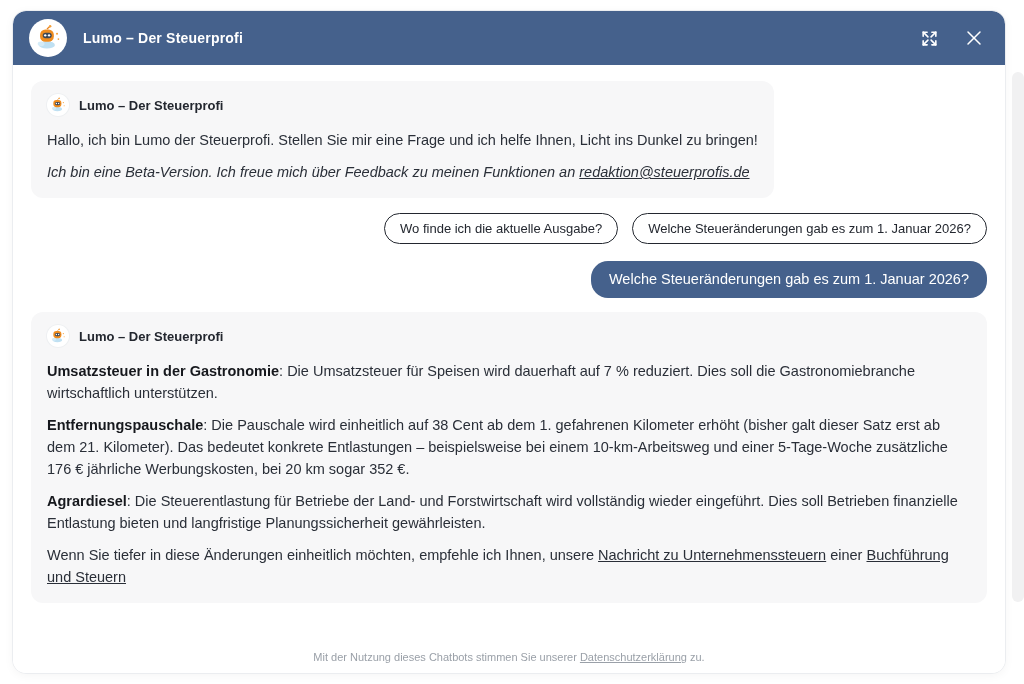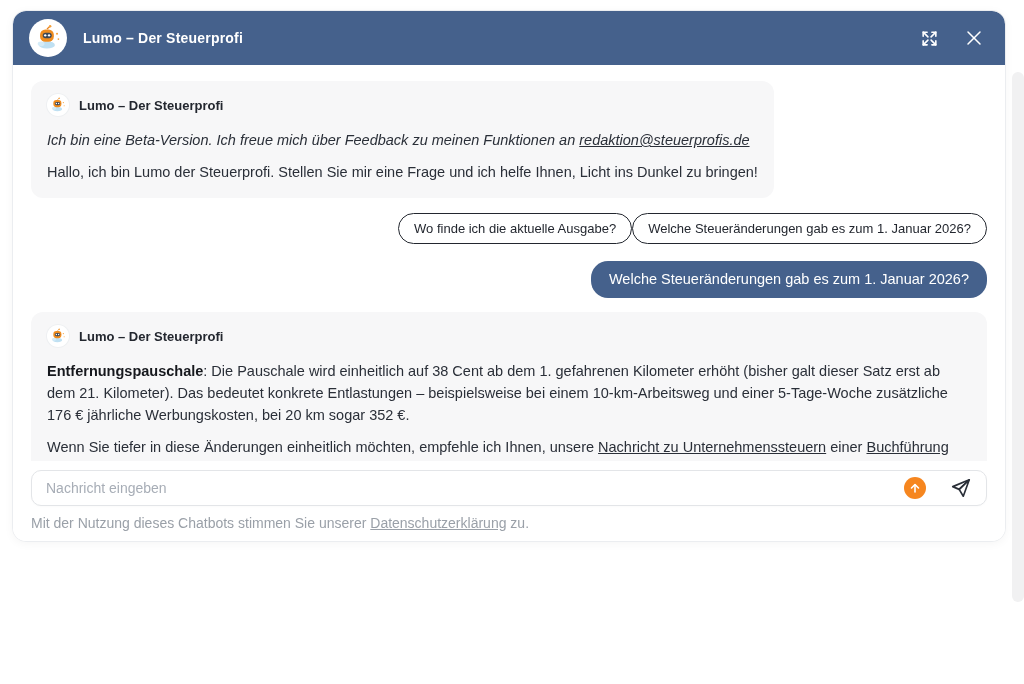--- a/index.html
+++ b/index.html
@@ -1,21 +1,21 @@
 <!DOCTYPE html>
 <html><head>
 <meta charset="utf-8">
 <style>
   * { margin:0; padding:0; box-sizing:border-box; }
   html,body { width:1024px; height:684px; background:#ffffff; font-family:"Liberation Sans", sans-serif; overflow:hidden; }
 
   .page-scrollbar { position:absolute; right:0; top:72px; width:12px; height:530px; background:#f1f1f2; border-radius:6px; }
 
   .widget {
-    position:absolute; left:12px; top:10px; width:994px; height:532px;
+    position:absolute; left:12px; top:10px; width:994px; height:664px;
     background:#ffffff; border:1px solid #ebedf0; border-radius:14px;
     box-shadow:0 2px 10px rgba(0,0,0,0.04);
     display:flex; flex-direction:column; overflow:hidden;
   }
 
   
   .header {
     height:54px; background:#45618C; border-radius:13px 13px 0 0;
     display:flex; align-items:center; padding:0 22px 0 16px; flex:0 0 auto;
   }
@@ -35,21 +35,21 @@
   .msg-avatar { width:22px; height:22px; border-radius:50%; background:#ffffff; display:flex; align-items:center; justify-content:center; box-shadow:0 0 0 1px #eef0f2; }
   .msg-sender { font-size:13px; font-weight:bold; color:#23272f; }
   .msg-text { font-size:14.5px; line-height:22px; color:#2a2f38; }
   .msg-text + .msg-text { margin-top:10px; }
   .beta { font-style:italic; }
   .inline-link { color:#2a2f38; text-decoration:underline; cursor:pointer; }
   .bot-card p + p { margin-top:12px; }
   .bot-card strong { color:#16181d; }
 
   
-  .chips { display:flex; justify-content:flex-end; margin:15px 0 0 0; }
+  .chips { display:flex; justify-content:flex-end; gap:14px; margin:15px 0 0 0; }
   .chip {
     background:#ffffff; border:1.5px solid #23272f; border-radius:999px;
     padding:7px 15px; font-size:13px; color:#23272f; cursor:pointer;
     font-family:"Liberation Sans", sans-serif; white-space:nowrap;
   }
 
   
   .user-row { display:flex; justify-content:flex-end; margin:17px 0 14px 0; }
   .user-bubble {
     background:#45618C; color:#ffffff; font-size:14.5px; line-height:20px;
@@ -67,21 +67,21 @@
     flex:1; border:none; outline:none; font-size:14px; color:#23272f;
     font-family:"Liberation Sans", sans-serif; background:transparent;
   }
   .composer input::placeholder { color:#a7adb6; }
   .scroll-top-btn {
     width:22px; height:22px; border-radius:50%; background:#F6861F; border:none;
     display:flex; align-items:center; justify-content:center; cursor:pointer; margin-right:22px; flex:0 0 auto;
   }
   .send-btn { background:none; border:none; cursor:pointer; display:flex; align-items:center; padding:0 2px; }
 
-  .footer-note { text-align:left; font-size:14px; color:#9aa0a8; margin-top:9px; }
+  .footer-note { text-align:center; font-size:11px; color:#9aa0a8; margin-top:9px; }
   .footer-note a { color:#9aa0a8; text-decoration:underline; cursor:pointer; }
 </style>
 </head>
 <body>
 
 <svg width="0" height="0" style="position:absolute">
   <defs>
     <symbol id="lumo-avatar" viewBox="0 0 32 32">
       <circle cx="16" cy="16" r="16" fill="#ffffff"></circle>
       <ellipse cx="15" cy="22.5" rx="7.5" ry="3.4" fill="#bfe0f2"></ellipse>
@@ -135,60 +135,47 @@
 
     <div class="bot-card">
       <div class="msg-head">
         <span class="msg-avatar">
           <svg width="20" height="20">
               <use href="#lumo-avatar"></use>
             </svg>
         </span>
         <span class="msg-sender">Lumo – Der Steuerprofi</span>
       </div>
+      <div class="msg-text">Hallo, ich bin Lumo der Steuerprofi. Stellen Sie mir eine Frage und ich helfe Ihnen, Licht ins Dunkel zu bringen!</div>
       <div class="msg-text beta"><span>Ich bin eine Beta-Version. Ich freue mich über Feedback zu meinen Funktionen an </span><a class="inline-link">redaktion@steuerprofis.de</a></div>
-      <div class="msg-text">Hallo, ich bin Lumo der Steuerprofi. Stellen Sie mir eine Frage und ich helfe Ihnen, Licht ins Dunkel zu bringen!</div>
     </div>
 
     <div class="chips">
       <button class="chip">Wo finde ich die aktuelle Ausgabe?</button>
       <button class="chip">Welche Steueränderungen gab es zum 1. Januar 2026?</button>
     </div>
 
     <div class="user-row">
       <div class="user-bubble">Welche Steueränderungen gab es zum 1. Januar 2026?</div>
     </div>
 
     <div class="bot-card">
       <div class="msg-head">
         <span class="msg-avatar">
           <svg width="20" height="20">
               <use href="#lumo-avatar"></use>
             </svg>
         </span>
         <span class="msg-sender">Lumo – Der Steuerprofi</span>
       </div>
+      <p class="msg-text"><strong>Umsatzsteuer in der Gastronomie</strong><span>: Die Umsatzsteuer für Speisen wird dauerhaft auf 7 % reduziert. Dies soll die Gastronomiebranche wirtschaftlich unterstützen.</span></p>
       <p class="msg-text"><strong>Entfernungspauschale</strong><span>: Die Pauschale wird einheitlich auf 38 Cent ab dem 1. gefahrenen Kilometer erhöht (bisher galt dieser Satz erst ab dem 21. Kilometer). Das bedeutet konkrete Entlastungen – beispielsweise bei einem 10-km-Arbeitsweg und einer 5-Tage-Woche zusätzliche 176 € jährliche Werbungskosten, bei 20 km sogar 352 €.</span></p>
+      <p class="msg-text"><strong>Agrardiesel</strong><span>: Die Steuerentlastung für Betriebe der Land- und Forstwirtschaft wird vollständig wieder eingeführt. Dies soll Betrieben finanzielle Entlastung bieten und langfristige Planungssicherheit gewährleisten.</span></p>
       <p class="msg-text"><span>Wenn Sie tiefer in diese Änderungen einheitlich möchten, empfehle ich Ihnen, unsere </span><a class="inline-link">Nachricht zu Unternehmenssteuern</a><span> einer </span><a class="inline-link">Buchführung und Steuern</a></p>
     </div>
 
   </div>
 
   <div class="bottom">
-    <div class="composer">
-      <input type="text" placeholder="Nachricht eingeben" style="">
-      <button class="scroll-top-btn" aria-label="scroll up">
-        <svg width="12" height="12" viewBox="0 0 24 24" fill="none" stroke="#ffffff" stroke-width="3.2" stroke-linecap="round" stroke-linejoin="round">
-          <line x1="12" y1="20" x2="12" y2="6"></line>
-            <polyline points="5,12 12,5 19,12"></polyline>
-        </svg>
-      </button>
-      <button class="send-btn" aria-label="send">
-        <svg width="22" height="22" viewBox="0 0 24 24" fill="none" stroke="#2a2f38" stroke-width="1.8" stroke-linecap="round" stroke-linejoin="round">
-          <path d="M21 3 L3 10.5 L10 13.5 L21 3 Z"></path>
-          <path d="M21 3 L14.5 21 L10 13.5 Z"></path>
-        </svg>
-      </button>
-    </div>
     <div class="footer-note"><span>Mit der Nutzung dieses Chatbots stimmen Sie unserer </span><a>Datenschutzerklärung</a><span> zu.</span></div>
   </div>
 
 </div>
 
 </body></html>

